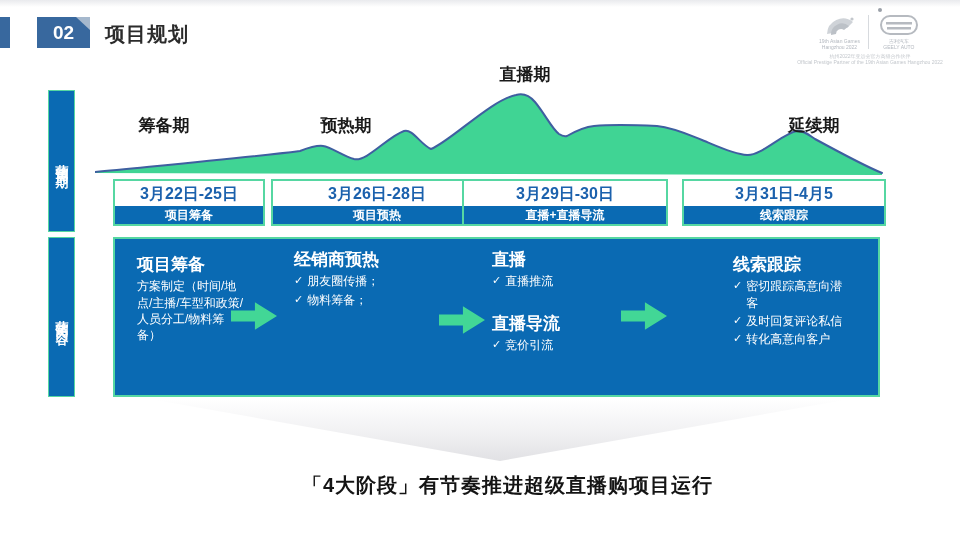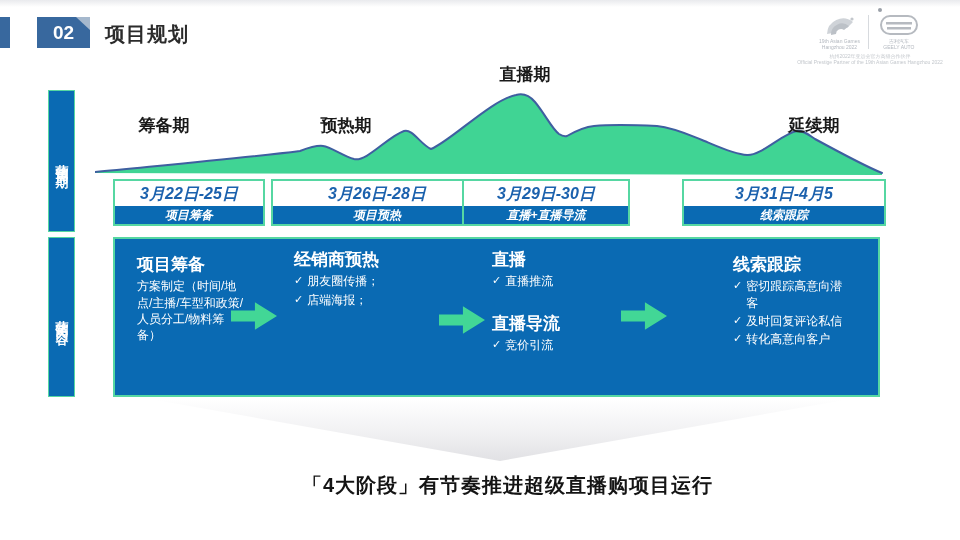--- a/index.html
+++ b/index.html
@@ -40,24 +40,24 @@
   .pl-3 { left:814px; top:114px; }
 
   
   .vbar { position:absolute; left:48px; width:27px; background:#0a6ab3; border:1px solid #56d7a2;
     color:#fff; font-size:13px; font-weight:700; display:flex; align-items:center; justify-content:center;
     writing-mode:vertical-rl; text-orientation:upright; letter-spacing:4px; }
   .vbar-1 { top:90px; height:142px; }
   .vbar-2 { top:237px; height:160px; }
 
   
-  .datebox { position:absolute; top:179px; border:2px solid #56d7a2; background:#fff;font-style:italic; }
+  .datebox { position:absolute; top:179px; border:2px solid #56d7a2; background:#fff; }
   .db-0 { left:113px; width:152px; }
   .db-1 { left:271px; width:212px; }
-  .db-2 { left:462px; width:168px; }
+  .db-2 { left:462px; width:206px; }
   .db-3 { left:682px; width:204px; }
   .datebox .date { height:25px; line-height:25px; text-align:center; color:#1b61ad; font-size:16px; font-weight:700; }
   .datebox .stage { height:18px; line-height:18px; text-align:center; background:#0a6ab3; color:#fff; font-size:12px; font-weight:600; }
 
   
   .mainbox { position:absolute; left:113px; top:237px; width:767px; height:160px;
     background:#0a6ab3; border:2px solid #56d7a2; color:#fff; }
   .col { position:absolute; }
   .col h3 { font-size:17px; font-weight:700; line-height:1.2; margin-bottom:3px; white-space:nowrap; }
   .col .body { font-size:12px; line-height:1.35; }
@@ -161,21 +161,21 @@
     <div class="arrow a1"></div>
 
     <div class="col c2">
       <h3>经销商预热</h3>
       <div class="bullet">
         <span class="chk">✓</span>
         <span class="txt">朋友圈传播；</span>
       </div>
       <div class="bullet">
         <span class="chk">✓</span>
-        <span class="txt">店端海报；</span>
+        <span class="txt">物料筹备；</span>
       </div>
     </div>
     <div class="arrow a2"></div>
 
     <div class="col c3">
       <div class="blk1">
         <h3>直播</h3>
         <div class="bullet">
           <span class="chk">✓</span>
           <span class="txt">直播推流</span>

